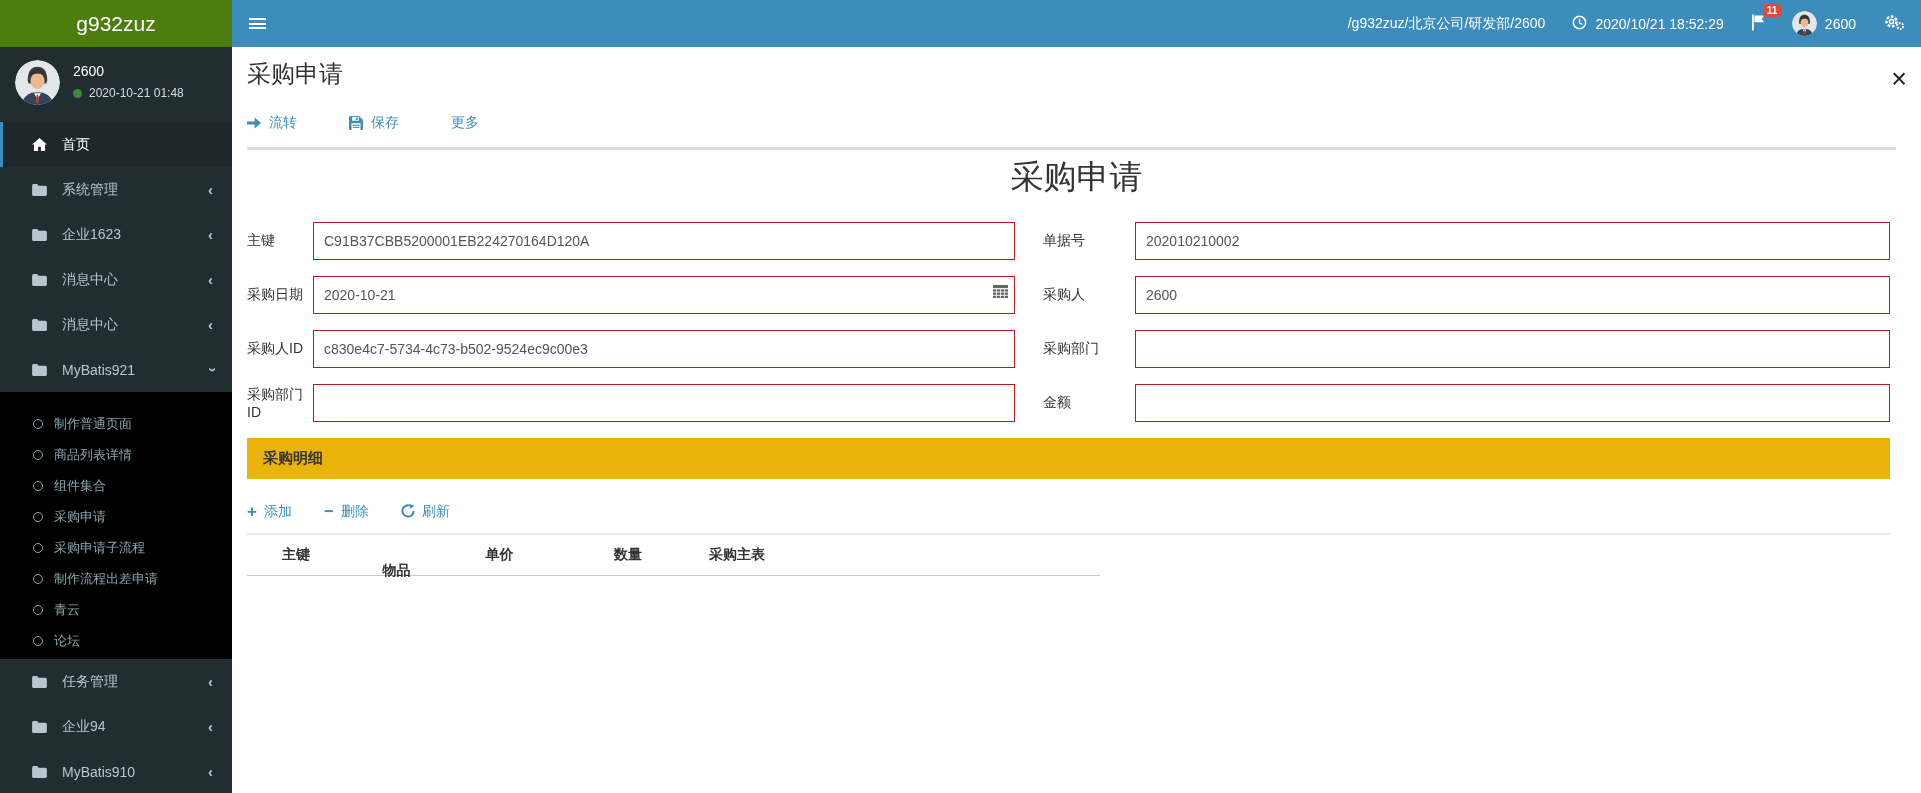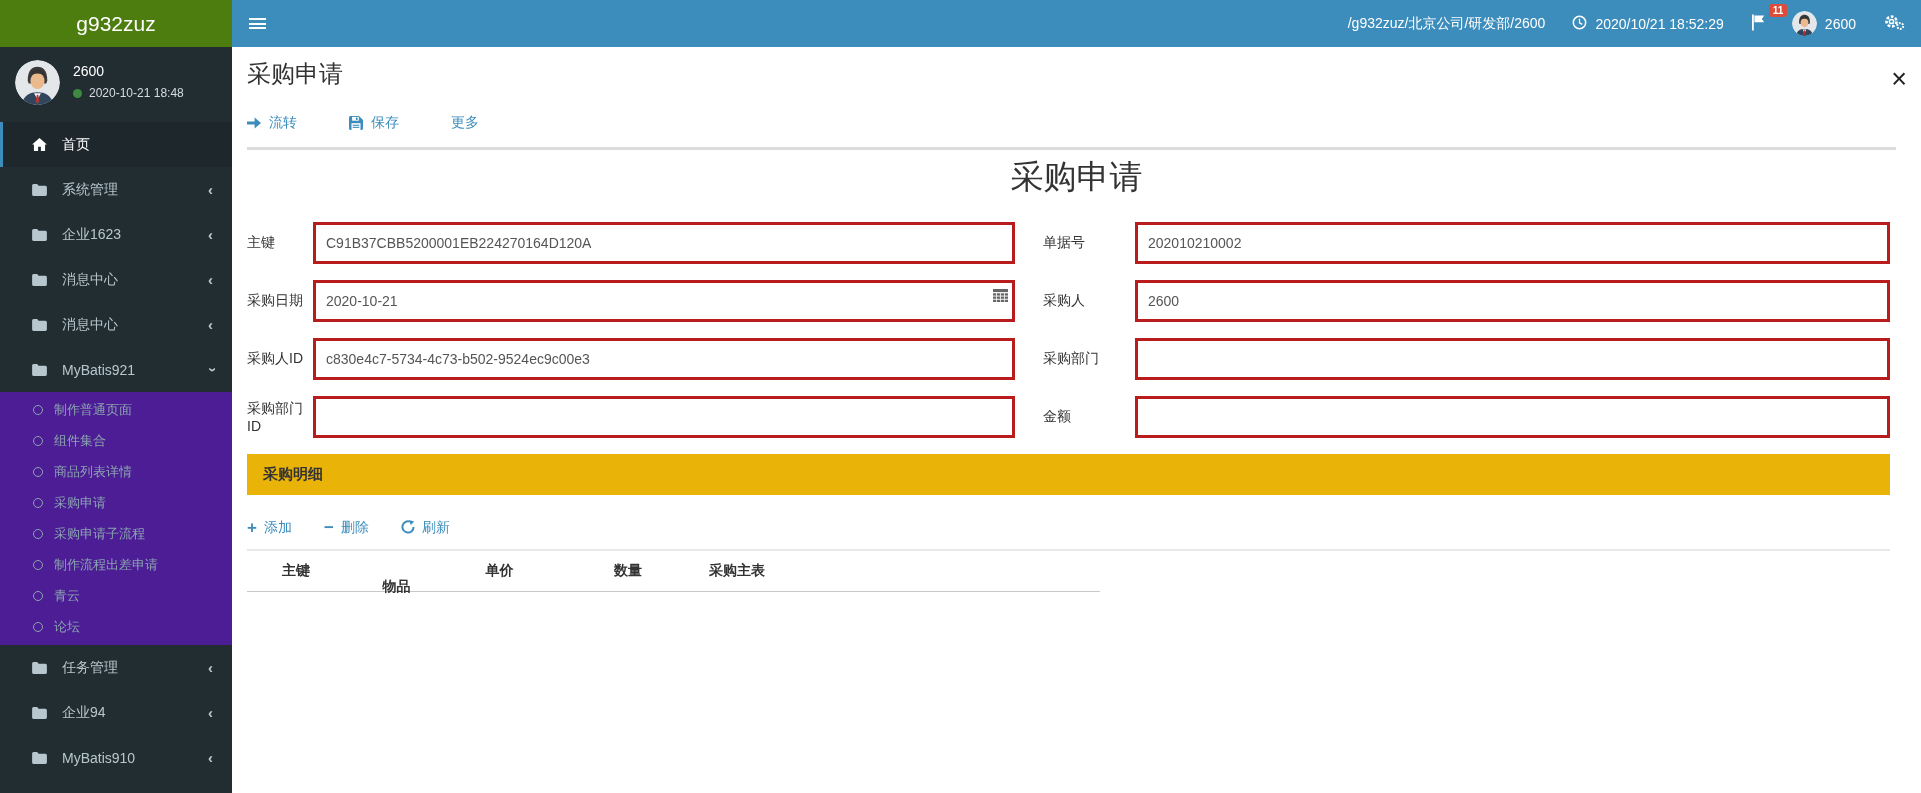--- a/index.html
+++ b/index.html
@@ -13,40 +13,40 @@
 
   
   .navbar { position:absolute; top:0; left:0; right:0; height:47px; background:#3c8dbc; display:flex; z-index:20; }
   .logo { width:232px; height:47px; background:#4d7c0f; color:#fff; font-size:21px; line-height:47px; text-align:center; font-weight:400; cursor:pointer; }
   .navbar-main { flex:1; display:flex; align-items:center; justify-content:space-between; color:#fff; }
   .hamburger { padding:0 17px; height:47px; display:flex; align-items:center; cursor:pointer; }
   .bars span { display:block; width:17px; height:2px; background:#fff; margin:2.5px 0; }
   .nav-right { display:flex; align-items:center; gap:27px; margin-right:16px; font-size:14px; }
   .nav-group { display:flex; align-items:center; gap:8px; }
   .nav-flag { position:relative; display:flex; align-items:center; cursor:pointer; }
-  .badge { position:absolute; top:-10px; left:18px; background:#dd4b39; color:#fff; font-size:10px; line-height:1.15; padding:1px 4px; border-radius:3px; font-weight:700; }
+  .badge { position:absolute; top:-10px; left:12px; background:#dd4b39; color:#fff; font-size:10px; line-height:1.15; padding:1px 4px; border-radius:3px; font-weight:700; }
   .avatar-sm { width:25px; height:25px; border-radius:50%; display:block; }
   .nav-user { cursor:pointer; }
   .nav-gear { cursor:pointer; display:flex; align-items:center; }
 
   
   .sidebar { position:absolute; top:47px; left:0; bottom:0; width:232px; background:#222d32; z-index:10; }
   .user-panel { display:flex; gap:13px; padding:13px 15px 15px 15px; align-items:flex-start; }
   .user-avatar { width:45px; height:45px; border-radius:50%; flex:none; display:block; }
   .user-name { color:#fff; font-size:14px; margin-top:3px; }
   .user-status { color:#d4dde2; font-size:12px; margin-top:7px; display:flex; align-items:center; gap:7px; }
   .dot { width:9px; height:9px; border-radius:50%; background:#3d8b40; flex:none; }
 
   .menu { margin-top:2px; }
   .m-item { display:flex; align-items:center; height:45px; padding-left:29px; color:#b8c7ce; position:relative; border-left:3px solid transparent; cursor:pointer; font-size:14px; }
   .m-item.active { background:#1e282c; color:#fff; border-left-color:#3c8dbc; }
   .m-ico { width:22px; margin-right:8px; display:flex; align-items:center; }
   .chev { position:absolute; right:19px; top:50%; transform:translateY(-52%); font-size:15px; color:#b8c7ce; font-weight:700; }
   .chev.down { transform:translateY(-52%) rotate(-90deg); }
-  .submenu { background:#4c1d95; padding:2px 0 3px; }
+  .submenu { background:#000000; padding:16px 0 3px; }
   .s-item { display:flex; align-items:center; height:31px; padding-left:33px; color:#8aa4af; font-size:13px; cursor:pointer; }
   .circle-o { width:10px; height:10px; border:1.4px solid #8aa4af; border-radius:50%; margin-right:11px; flex:none; }
 
   
   .content { position:absolute; top:47px; left:232px; right:0; bottom:0; background:#fff; color:#333; font-size:14px; overflow:hidden; }
   .content-header { padding:10px 14px 0 15px; display:flex; justify-content:space-between; align-items:flex-start; }
   .page-title { font-size:24px; font-weight:400; margin:0; line-height:33px; }
   .close-btn { font-size:27px; line-height:27px; color:#222; cursor:pointer; margin-top:9px; font-weight:400; }
 
   .toolbar { padding:0 15px; margin-top:21px; display:flex; gap:52px; }
@@ -57,21 +57,21 @@
 
   .form-title { text-align:center; font-size:33px; color:#333; margin-top:5px; font-weight:400; }
 
   .form { padding:22px 31px 0 15px; }
   .frow { display:flex; align-items:center; margin-bottom:16px; }
   .flabel { width:66px; flex:none; color:#333; font-size:14px; }
   .flabel-r { width:92px; flex:none; color:#333; font-size:14px; }
   .gap28 { width:28px; flex:none; }
   .inp-wrap { position:relative; flex:none; width:702px; }
   .inp-wrap.right { flex:1; width:auto; }
-  .finput { width:100%; height:32px; border:3px solid #b91c1c; border-radius:0; padding:18px 10px; font-size:14px; color:#555; font-family:inherit; background:#fff; outline:none; display:block; }
+  .finput { width:100%; height:32px; border:1px solid #b91c1c; border-radius:0; padding:18px 10px; font-size:14px; color:#555; font-family:inherit; background:#fff; outline:none; display:block; }
   .cal-ico { position:absolute; right:7px; top:9px; }
 
   .section-band { margin:2px 31px 0 15px; height:41px; background:#eab308; display:flex; align-items:center; padding-left:16px; font-weight:700; font-size:15px; color:#333; }
 
   .detail-toolbar { margin:24px 0 0 15px; display:flex; gap:32px; }
   .d-link { color:#3c8dbc; display:flex; align-items:center; gap:7px; cursor:pointer; font-size:14px; }
   .pm { font-weight:700; font-size:17px; line-height:14px; }
 
   .grid-top { margin:12px 31px 0 15px; border-top:2px solid #e9e9e9; }
   .grid-header { margin-left:15px; width:853px; display:flex; align-items:center; height:41px; border-bottom:1px solid #c9c9c9; font-weight:700; font-size:14px; color:#333; }
@@ -161,21 +161,21 @@
           <path d="M14.5 18c1-6.5 4-8.5 8.5-8.5s7.5 2 8.5 8.5c-1.5-2.6-4-4.1-8.5-4.1s-7 1.5-8.5 4.1z" fill="#333"></path>
           <path d="M7 46c1.5-10 8-13 16-13s14.5 3 16 13z" fill="#31455c"></path>
           <path d="M19.5 34h7L23 40.5z" fill="#fdfdfd"></path>
           <path d="M22.2 35.5h1.6l1.1 7-1.9 2.3-1.9-2.3z" fill="#b03a33"></path>
         </g>
       </svg>
       <div>
         <div class="user-name">2600</div>
         <div class="user-status">
           <span class="dot"></span>
-          <span>2020-10-21 18:48</span>
+          <span>2020-10-21 01:48</span>
         </div>
       </div>
     </div>
 
     <nav class="menu">
       <div class="m-item active">
         <span class="m-ico">
           <svg width="15" height="13" viewBox="0 0 16 14" fill="#fff">
               <path d="M8 0 0 7h2v7h4.5V9.5h3V14H14V7h2z"></path>
             </svg>
@@ -233,25 +233,25 @@
         <span class="chev down">‹</span>
       </div>
 
       <div class="submenu">
         <div class="s-item">
           <span class="circle-o"></span>
           <span>制作普通页面</span>
         </div>
         <div class="s-item">
           <span class="circle-o"></span>
+          <span>商品列表详情</span>
+        </div>
+        <div class="s-item">
+          <span class="circle-o"></span>
           <span>组件集合</span>
-        </div>
-        <div class="s-item">
-          <span class="circle-o"></span>
-          <span>商品列表详情</span>
         </div>
         <div class="s-item">
           <span class="circle-o"></span>
           <span>采购申请</span>
         </div>
         <div class="s-item">
           <span class="circle-o"></span>
           <span>采购申请子流程</span>
         </div>
         <div class="s-item">

